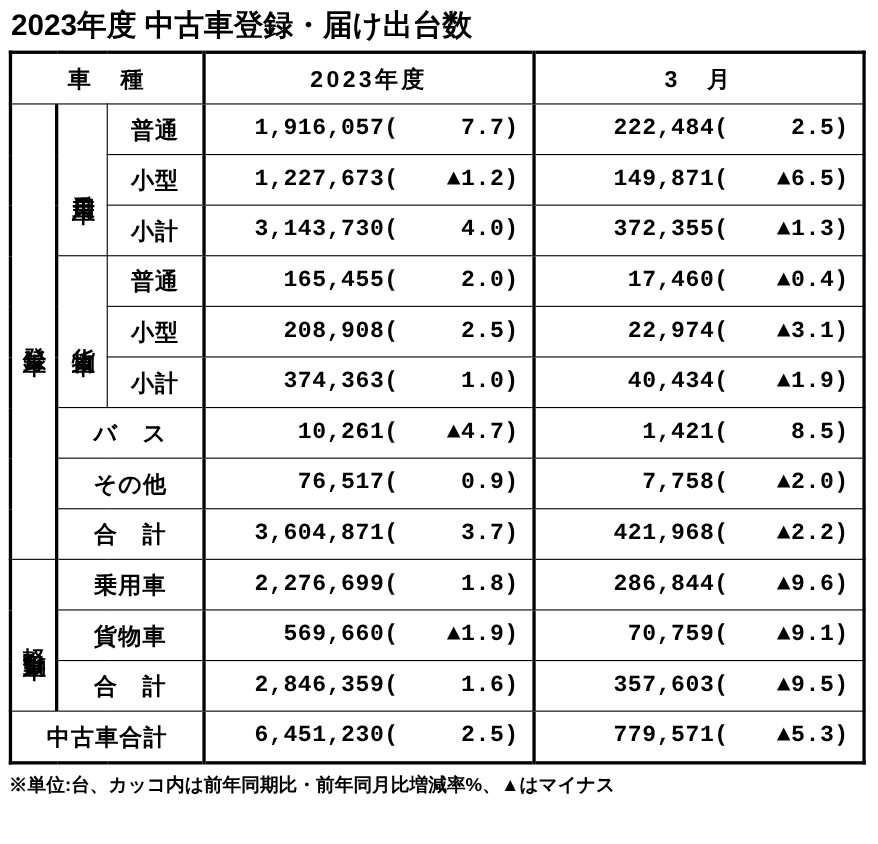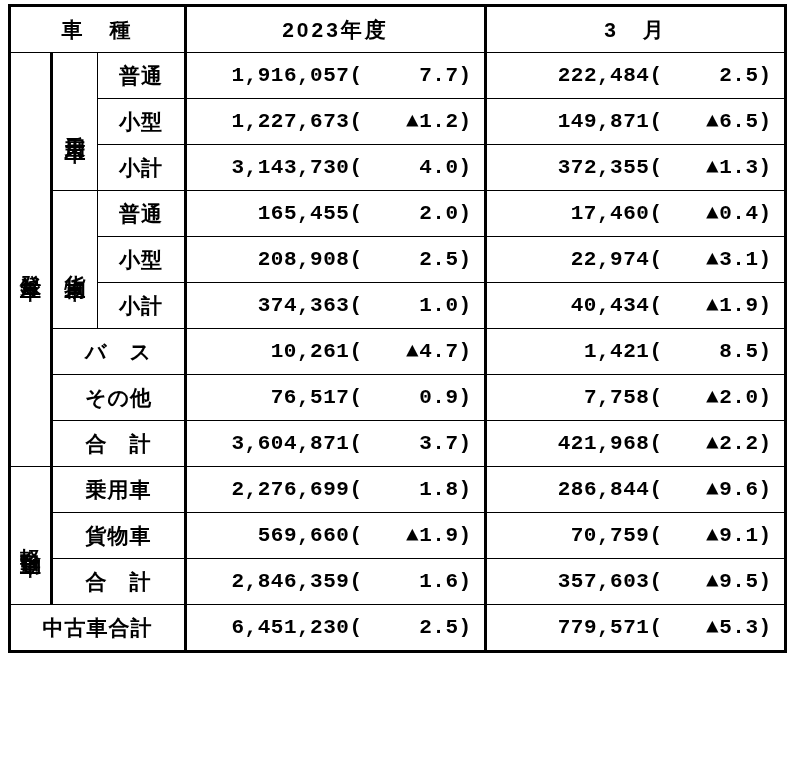--- a/index.html
+++ b/index.html
@@ -102,20 +102,21 @@
     font-weight: bold;
     letter-spacing: 0px;
     white-space: nowrap;
   }
 </style>
 </head>
 <body>
 
 <div class="page">
 
+  <div class="title">2023年度  中古車登録・届け出台数</div>
 
   <table class="data">
     <colgroup>
       <col style="width:42px">
       <col style="width:46px">
       <col style="width:88px">
       <col style="width:300px">
       <col style="width:300px">
     </colgroup>
     <thead>
@@ -255,14 +256,15 @@
         <td class="num thick-right">
           <span class="v">6,451,230</span><span class="paren">(</span><span class="p">2.5</span><span class="paren">)</span>
         </td>
         <td class="num">
           <span class="v">779,571</span><span class="paren">(</span><span class="p">▲5.3</span><span class="paren">)</span>
         </td>
       </tr>
     </tbody>
   </table>
 
+  <div class="footnote">※単位:台、カッコ内は前年同期比・前年同月比増減率%、▲はマイナス</div>
 
 </div>
 
 </body></html>

